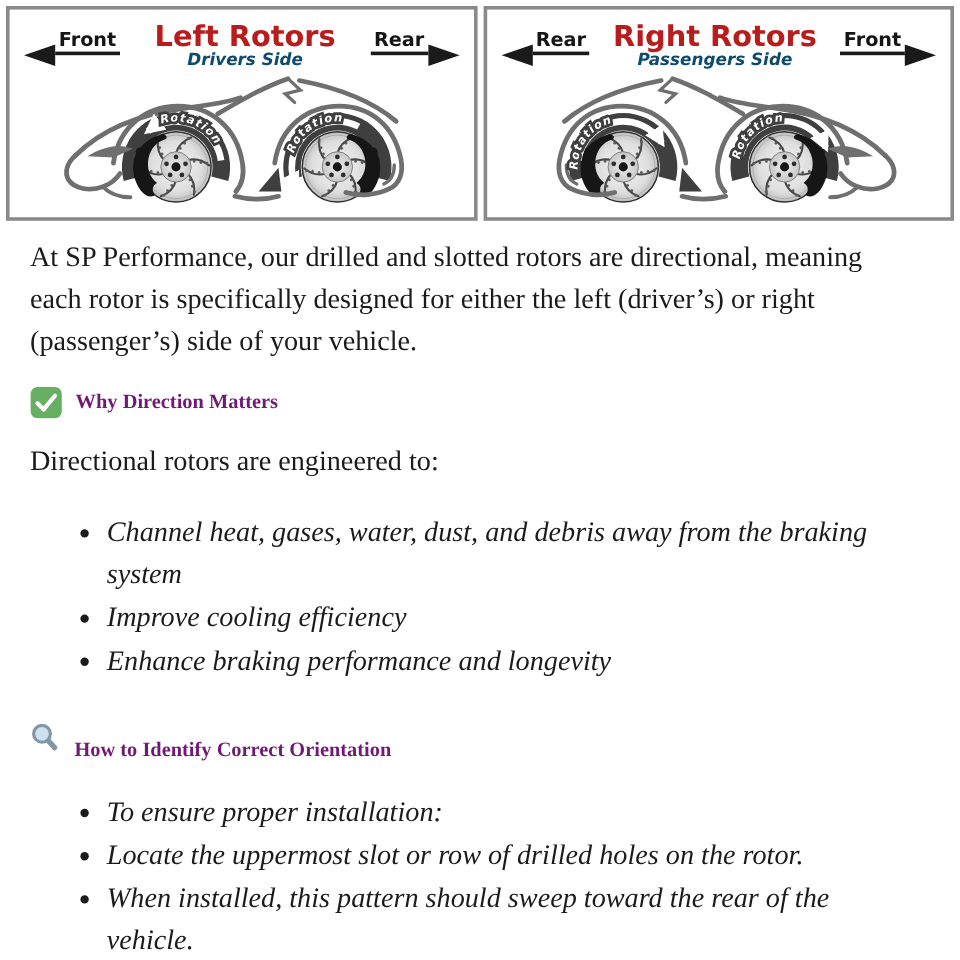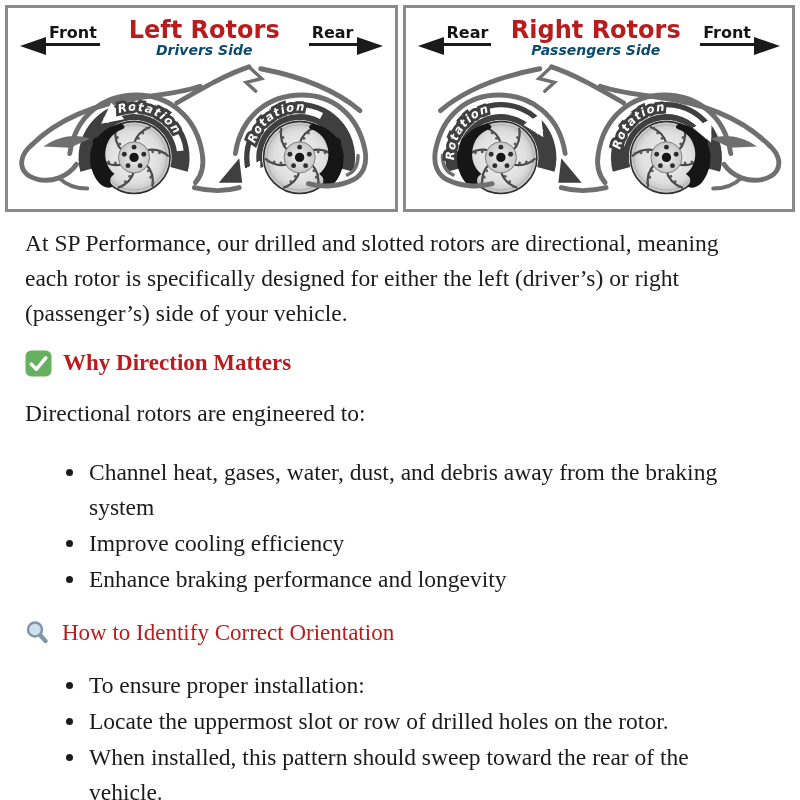--- a/index.html
+++ b/index.html
@@ -1,46 +1,46 @@
 <!DOCTYPE html>
 <html><head>
 <meta charset="utf-8">
 <style>
   * { margin:0; padding:0; box-sizing:border-box; }
   html,body { background:#fff; }
   body { width:800px; height:800px; overflow:hidden; font-family:"Liberation Serif", serif; }
 
   
-  .diagram { display:flex; gap:5px; padding:5px 5px 0 5px; height:212px; }
+  .diagram { display:flex; gap:5px; padding:5px 5px 0 5px; height:184px; }
   .panel { flex:1; border:3px solid #8a8a8a; background:#fff; display:flex; flex-direction:column; overflow:hidden; }
   .panel-head { display:flex; justify-content:space-between; align-items:flex-start; padding:9px 12px 0 12px; height:52px; }
   .titles { text-align:center; margin-top:1px; flex:1; }
   .panel-title { font:700 24px/24px "DejaVu Sans", sans-serif; color:#b91c1c; letter-spacing:0; }
   .panel-subtitle { font:italic 700 14px/17px "DejaVu Sans", sans-serif; color:#0c4a6e; }
   .dir { display:flex; align-items:flex-end; margin-top:7px; }
   .dir-label { font:700 16px/18px "DejaVu Sans", sans-serif; color:#151515; border-bottom:3.5px solid #1a1a1a; padding:0 3px 1px 3px; }
   .tri { width:0; height:0; border-top:9px solid transparent; border-bottom:9px solid transparent; margin-bottom:-9px; }
   .tri-left  { border-right:26px solid #1a1a1a; }
   .tri-right { border-left:26px solid #1a1a1a; }
   .car-svg { display:block; width:100%; flex:1; }
 
   .rot-arrow { fill:none; stroke:#fff; stroke-width:7; }
   .rot-text  { font:italic 700 12px "DejaVu Sans", sans-serif; letter-spacing:1.2px;
                fill:#fff; stroke:#3f3f3f; stroke-width:6px; paint-order:stroke; }
 
   
   .content { padding:14px 62px 20px 25px; font-size:23.5px; line-height:35px; color:#1b1b1b; }
   .intro { margin:0 0 15px 0; }
-  h2 { display:flex; align-items:center; gap:11px; font-size:23px; line-height:34px; color:#b91c1c; margin:0 0 16px 0; }
+  h2 { display:flex; align-items:center; gap:11px; font-size:17px; line-height:34px; color:#701a75; margin:0 0 16px 0; }
   h2.h-bold .h-text { font-weight:700; }
-  h2.h-reg  .h-text { font-weight:400; }
+  h2.h-reg  .h-text { font-weight:700;margin-top:20px; }
   h2.h-reg { margin:0 0 18px 0; }
   .emoji { display:inline-flex; flex:0 0 auto; }
   .lead { margin:0 0 24px 0; }
-  ul { margin:0 0 19px 0; padding-left:62px; }
+  ul { margin:0 0 19px 0; padding-left:62px;font-style:italic; }
   li { padding-left:2px; line-height:35px; margin-bottom:1px; }
   .content > ul:last-child { margin-bottom:0; }
 </style>
 </head>
 <body>
 
 <svg width="0" height="0" style="position:absolute" aria-hidden="true">
   <defs>
     <radialGradient id="gRotor">
       <stop offset="0" stop-color="#f5f5f5"></stop>

